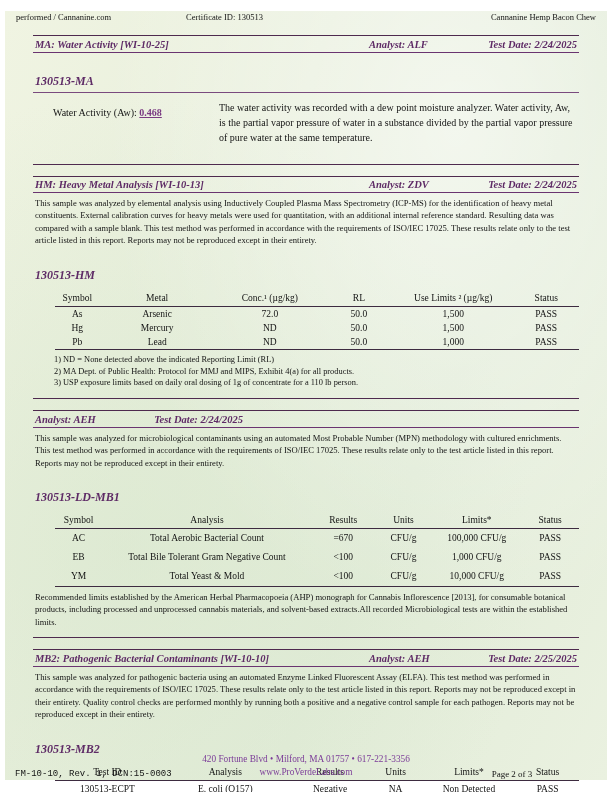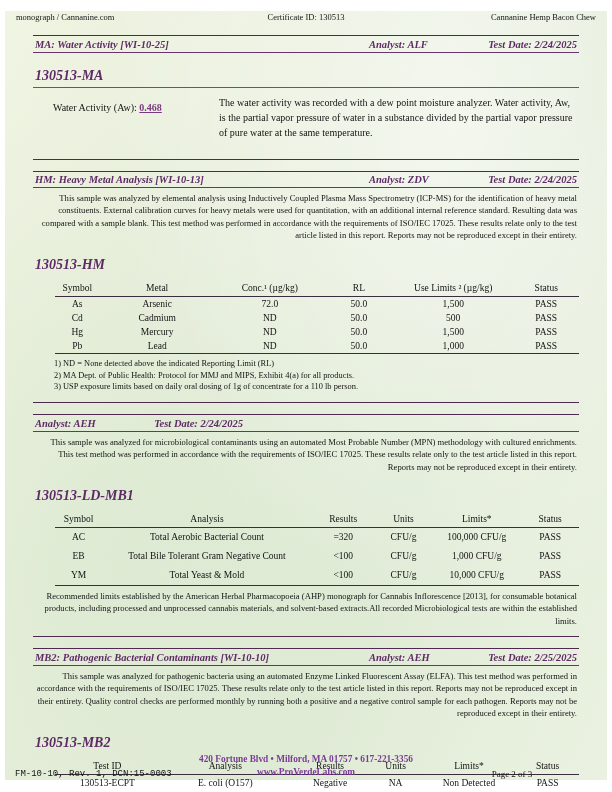--- a/index.html
+++ b/index.html
@@ -17,46 +17,46 @@
       radial-gradient(ellipse at 75% 15%, rgba(255,255,255,0.55), rgba(255,255,255,0) 55%),
       radial-gradient(ellipse at 20% 70%, rgba(210,228,200,0.45), rgba(255,255,255,0) 60%),
       linear-gradient(115deg,#f0f4e2 0%, #e8efdc 35%, #e2ecd8 65%, #eaf1e0 100%);
   }
   .content { position:relative; padding:12px 16px 0 16px; }
 
   .page-header {
     display:flex; justify-content:space-between; align-items:baseline;
     font-size:8.5px; margin-bottom:13px;
   }
-  .page-header .ctr { flex:1; text-align:center; }
+  .page-header .ctr { flex:1; text-align:left; }
   .page-header .lft { width:170px; }
   .page-header .rgt { width:170px; text-align:right; }
 
   .sections { margin:0 17px; }
   .section { border-bottom:1.6px solid #4e2a4e; padding-bottom:9px; margin-bottom:11px; }
   .section.last { border-bottom:none; padding-bottom:0; margin-bottom:0; }
 
   .sec-title-row {
     display:flex; align-items:baseline;
     border-top:1.8px solid #4e2a4e;
     border-bottom:1.4px solid #6a3470;
     padding:2.5px 2px 2px 2px;
     color:#5e2b66; font-weight:bold; font-style:italic; font-size:10.5px;
   }
   .sec-title { flex:1; }
   .sec-analyst { width:108px;font-family:Liberation Serif, serif; }
   .sec-date { width:100px; text-align:right; }
 
   .sample-id {
     color:#5e2b66; font-weight:bold; font-style:italic;
-    font-size:14px; padding:15px 2px 3px 2px;
+    font-size:12px; padding:21px 2px 3px 2px;
   }
   .sample-id.underlined { border-bottom:1px solid #7a4a7e; }
 
-  .desc { font-size:8.6px; line-height:1.45; margin:4px 2px 0 2px;text-align:right; }
+  .desc { font-size:8.6px; line-height:1.45; margin:4px 2px 0 2px; }
 
   .ma-row { display:flex; margin-top:7px; }
   .ma-left { width:186px; padding:7px 0 0 20px; font-size:10px; box-sizing:border-box; }
   .ma-left .val { color:#7a3a82; font-weight:bold;text-decoration:underline; }
   .ma-right { flex:1; font-size:10px; line-height:1.5; padding-bottom:10px; }
 
   table {
     width:calc(100% - 22px); margin-left:22px; margin-top:5px;
     border-collapse:collapse; table-layout:fixed;
     font-size:9.5px;
@@ -68,33 +68,33 @@
   table.tbl-mb2 td { padding:3.5px 0; }
 
   .footnotes { font-size:8.4px; line-height:1.4; margin-top:4px; padding-left:2px;margin-left:19px; }
   .note-line { font-size:8.6px; margin-top:6px; padding-left:2px; }
 
   .footer {
     position:absolute; bottom:13px; left:15px; right:15px;
     display:flex; align-items:flex-end; font-size:9px;
   }
   .footer-left { width:170px;font-family:Liberation Mono, monospace; }
-  .footer-center { flex:1; text-align:center; color:#7b3b98; font-weight:bold; font-size:9.3px; line-height:1.4; }
+  .footer-center { flex:1; text-align:center; color:#7b3b98; font-weight:normal; font-size:9.3px; line-height:1.4; }
   .footer-right { width:170px; text-align:center; }
   .footer-center .lnk { color:#7b3b98; text-decoration:none; }
 </style>
 </head>
 <body>
 
 <div class="tint"></div>
 
 <div class="content">
 
   <div class="page-header">
-    <span class="lft">monograph / Cannanine.com</span>
+    <span class="lft">performed / Cannanine.com</span>
     <span class="ctr">Certificate ID: 130513</span>
     <span class="rgt">Cannanine Hemp Bacon Chew</span>
   </div>
 
   <div class="sections">
 
     <div class="section">
       <div class="sec-title-row">
         <span class="sec-title">MA: Water Activity [WI-10-25]</span>
         <span class="sec-analyst">Analyst: ALF</span>
@@ -140,28 +140,20 @@
         <tbody>
             <tr>
               <td>As</td>
               <td>Arsenic</td>
               <td>72.0</td>
               <td>50.0</td>
               <td>1,500</td>
               <td>PASS</td>
             </tr>
             <tr>
-              <td>Cd</td>
-              <td>Cadmium</td>
-              <td>ND</td>
-              <td>50.0</td>
-              <td>500</td>
-              <td>PASS</td>
-            </tr>
-            <tr>
               <td>Hg</td>
               <td>Mercury</td>
               <td>ND</td>
               <td>50.0</td>
               <td>1,500</td>
               <td>PASS</td>
             </tr>
             <tr>
               <td>Pb</td>
               <td>Lead</td>
@@ -202,21 +194,21 @@
               <th>Results</th>
               <th>Units</th>
               <th>Limits*</th>
               <th>Status</th>
             </tr>
           </thead>
         <tbody>
             <tr>
               <td>AC</td>
               <td>Total Aerobic Bacterial Count</td>
-              <td>=320</td>
+              <td>=670</td>
               <td>CFU/g</td>
               <td>100,000 CFU/g</td>
               <td>PASS</td>
             </tr>
             <tr>
               <td>EB</td>
               <td>Total Bile Tolerant Gram Negative Count</td>
               <td>&lt;100</td>
               <td>CFU/g</td>
               <td>1,000 CFU/g</td>

